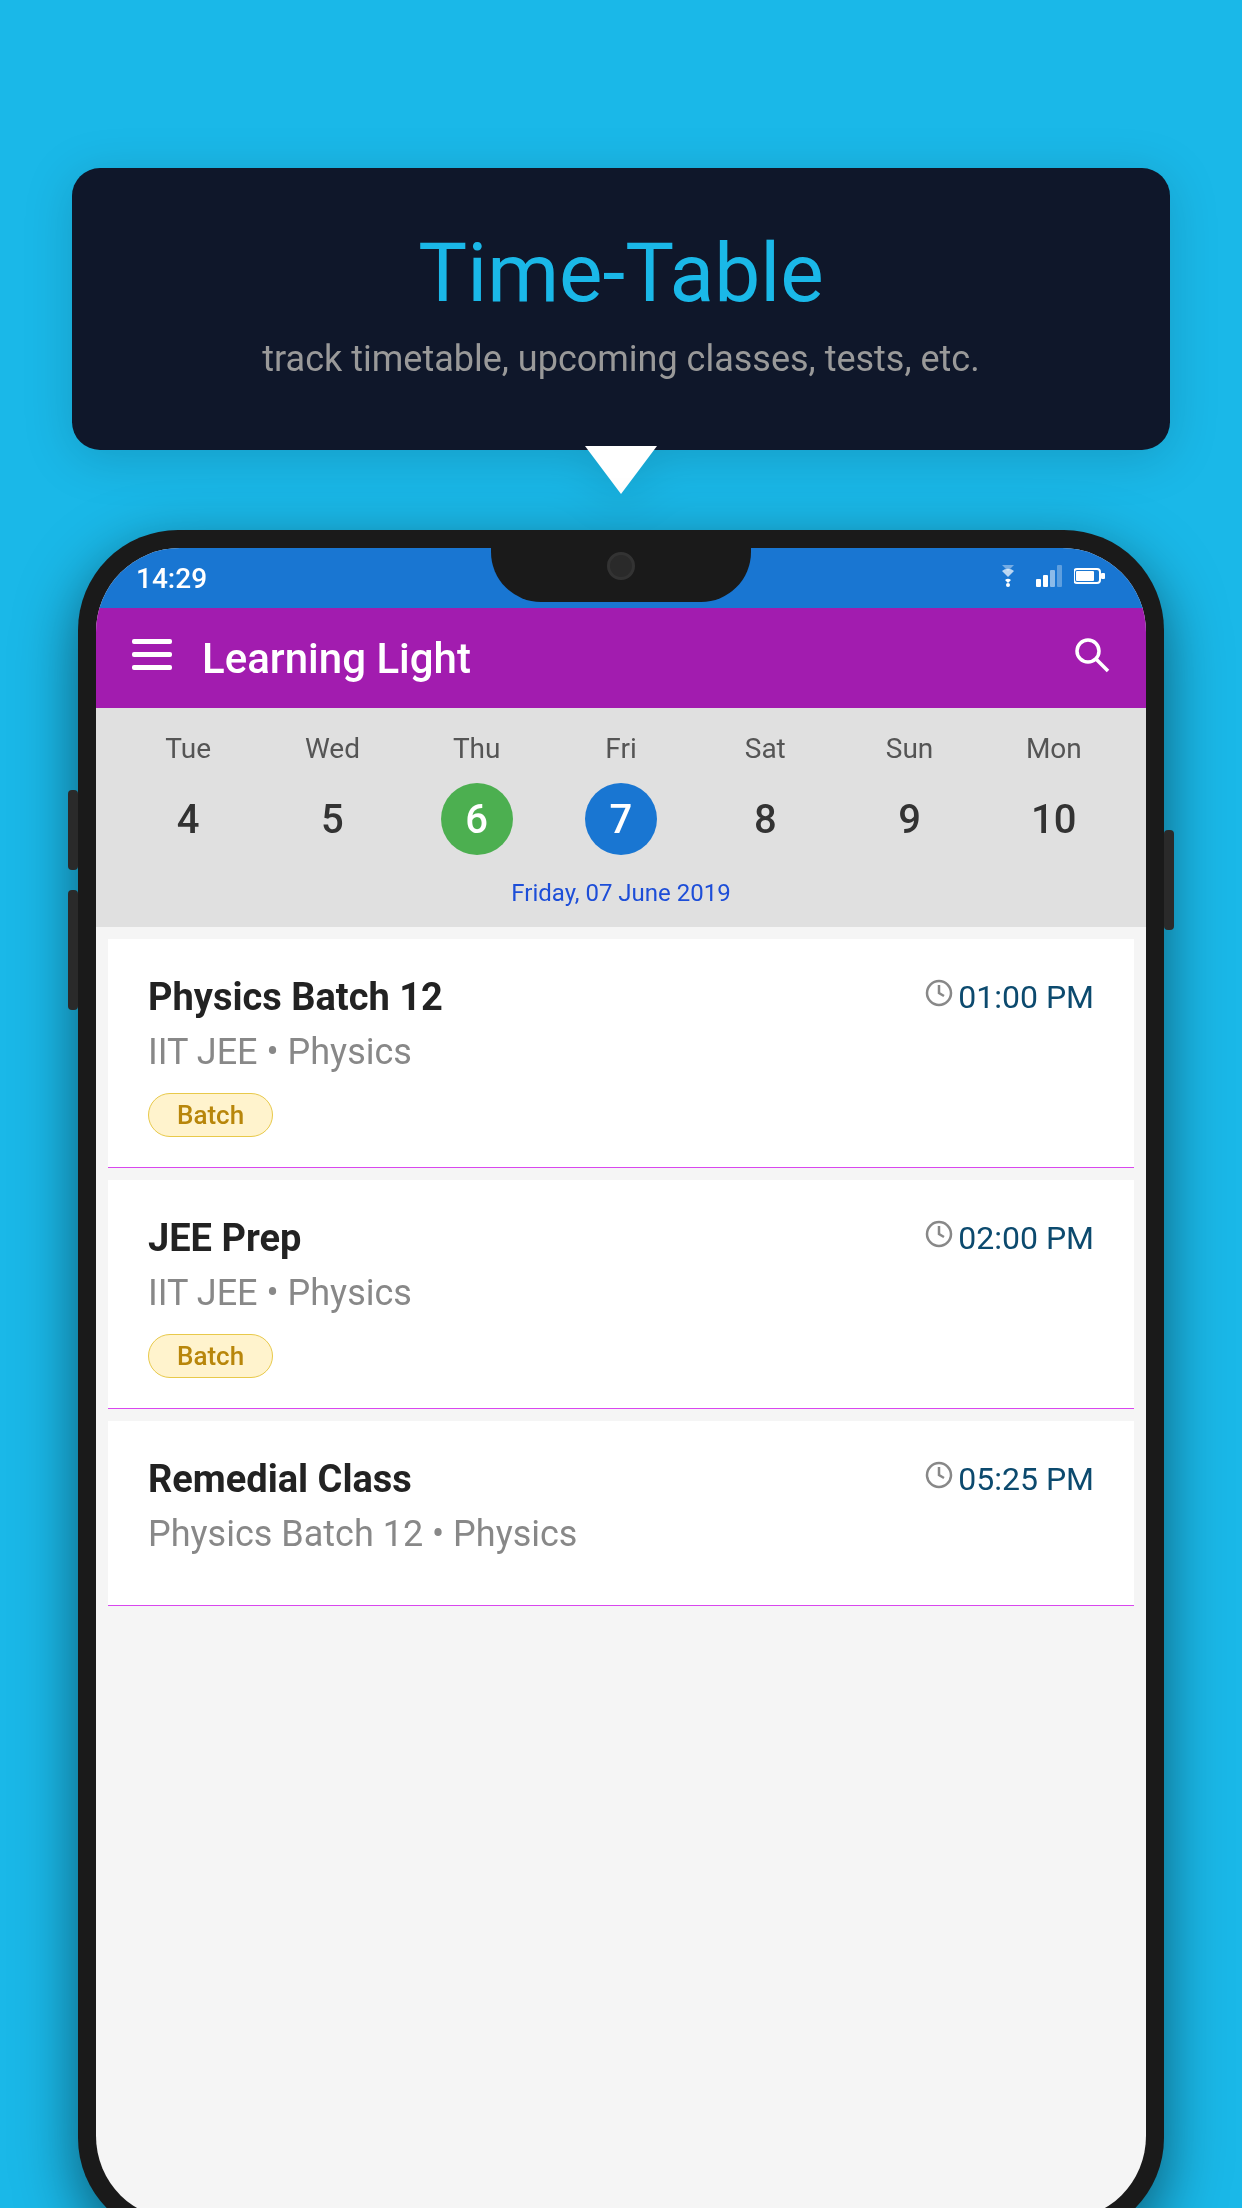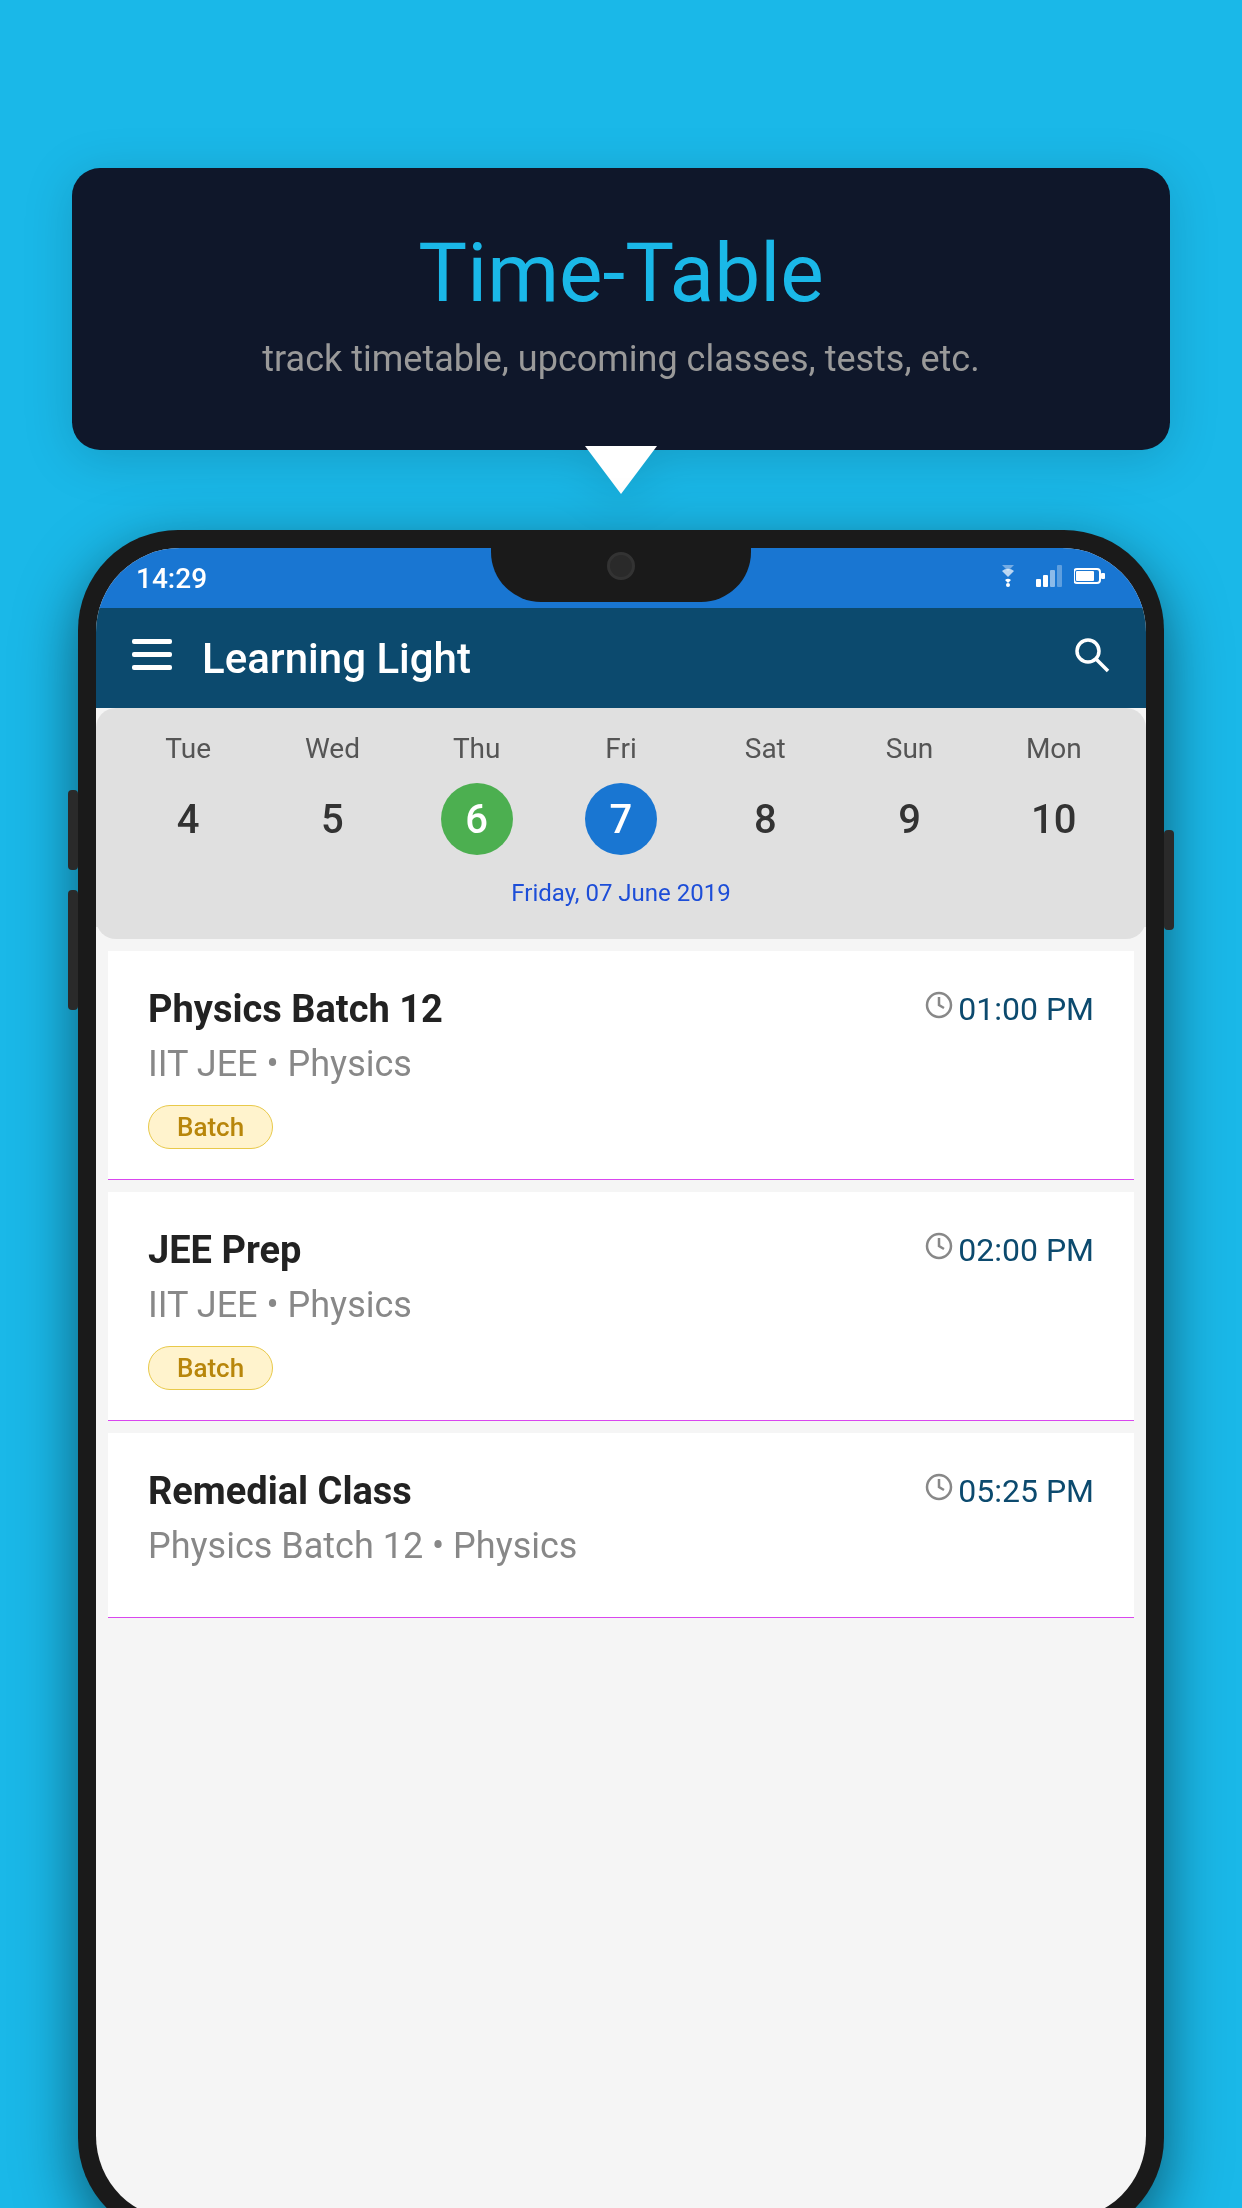--- a/index.html
+++ b/index.html
@@ -126,21 +126,21 @@
     }
 
     .status-icons {
       display: flex;
       align-items: center;
       gap: 12px;
     }
 
     
     .app-bar {
-      background: #0c4a6e;
+      background: #a21caf;
       height: 100px;
       display: flex;
       align-items: center;
       padding: 0 36px;
       color: #fff;
     }
 
     .hamburger-icon {
       font-size: 38px;
       margin-right: 30px;
@@ -154,22 +154,21 @@
     }
 
     .search-icon-btn {
       font-size: 38px;
       cursor: pointer;
     }
 
     
     .calendar-strip {
       background: #e0e0e0;
-      padding: 24px 0 12px;
-      border-radius: 20px;
+      padding: 24px 0 0;
     }
 
     .day-headers {
       display: grid;
       grid-template-columns: repeat(7, 1fr);
       text-align: center;
       padding: 0 20px;
     }
 
     .day-header {

